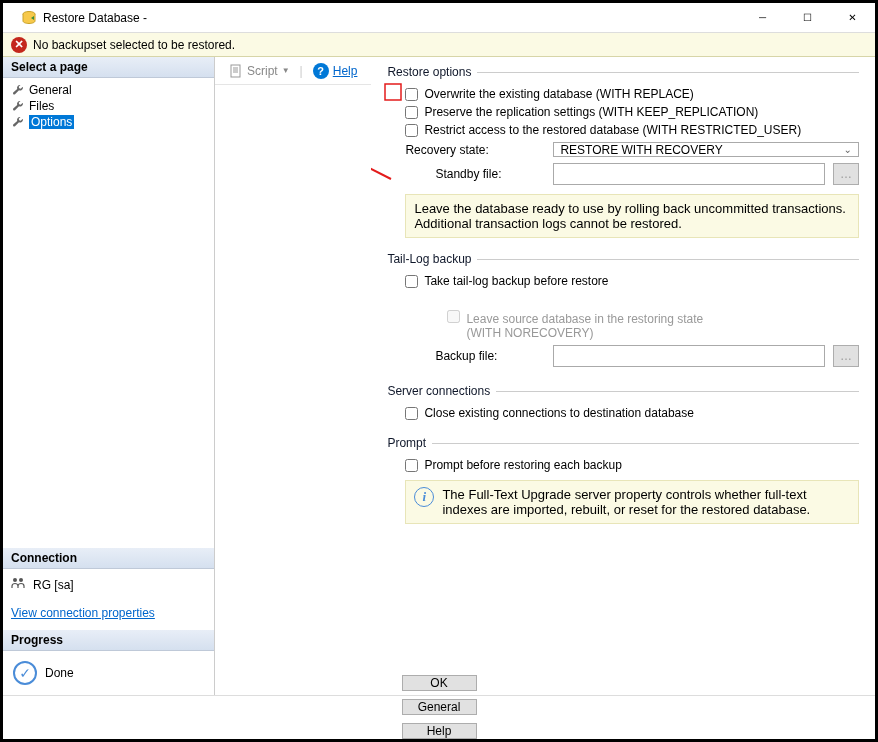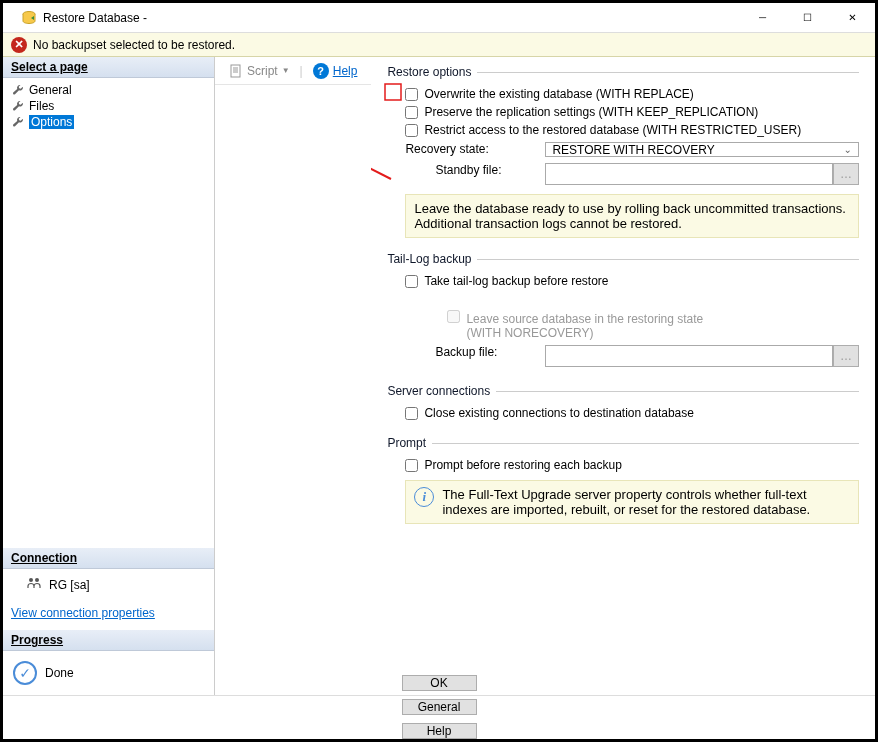--- a/index.html
+++ b/index.html
@@ -60,21 +60,20 @@
       width: 212px;
       border-right: 1px solid #ccc;
       display: flex;
       flex-direction: column;
     }
     .sidebar-header {
       background: linear-gradient(#e8eef7, #d5e0ef);
       padding: 3px 8px;
       font-weight: bold;
       border-bottom: 1px solid #bfc9d8;
-      text-decoration: underline;
     }
     .sidebar-pages {
       padding: 4px 8px;
       flex: 0 0 auto;
     }
     .page-item {
       display: flex;
       align-items: center;
       padding: 1px 0;
       gap: 4px;
@@ -85,21 +84,21 @@
       align-items: center; justify-content: center;
       color: #555;
     }
     .page-link { text-decoration: none; color: #000; }
     .page-item.selected .page-link {
       background: #0078d7;
       color: #fff;
       padding: 0 2px;
     }
     .sidebar-spacer { flex: 1; }
-    .sidebar-connection { padding: 4px 24px; }
+    .sidebar-connection { padding: 4px 8px; }
     .conn-row { display: flex; align-items: center; gap: 6px; padding: 4px 0; }
     .conn-icon { width: 16px; color: #333; }
     .view-conn-link {
       color: #0066cc;
       text-decoration: underline;
       display: block;
       padding: 6px 8px 10px 8px;
     }
     .sidebar-progress { padding: 4px 8px; }
     .progress-row { display: flex; align-items: center; gap: 8px; padding: 6px 2px; }
@@ -175,21 +174,23 @@
       gap: 6px;
       padding: 2px 0 2px 18px;
     }
     .checkbox-row input[type=checkbox] {
       width: 13px; height: 13px;
     }
     .checkbox-row.disabled { color: #999; }
     .indent2 { padding-left: 60px; }
     .form-row {
       display: flex;
+      align-items: center;
       padding: 3px 0 3px 18px;
+      gap: 8px;
     }
     .form-label { width: 140px; }
     .form-label.indent { padding-left: 30px; }
     .combo {
       flex: 1;
       height: 15px;
       border: 1px solid #aaa;
       background: #fff;
       padding: 0 6px;
       display: flex;

